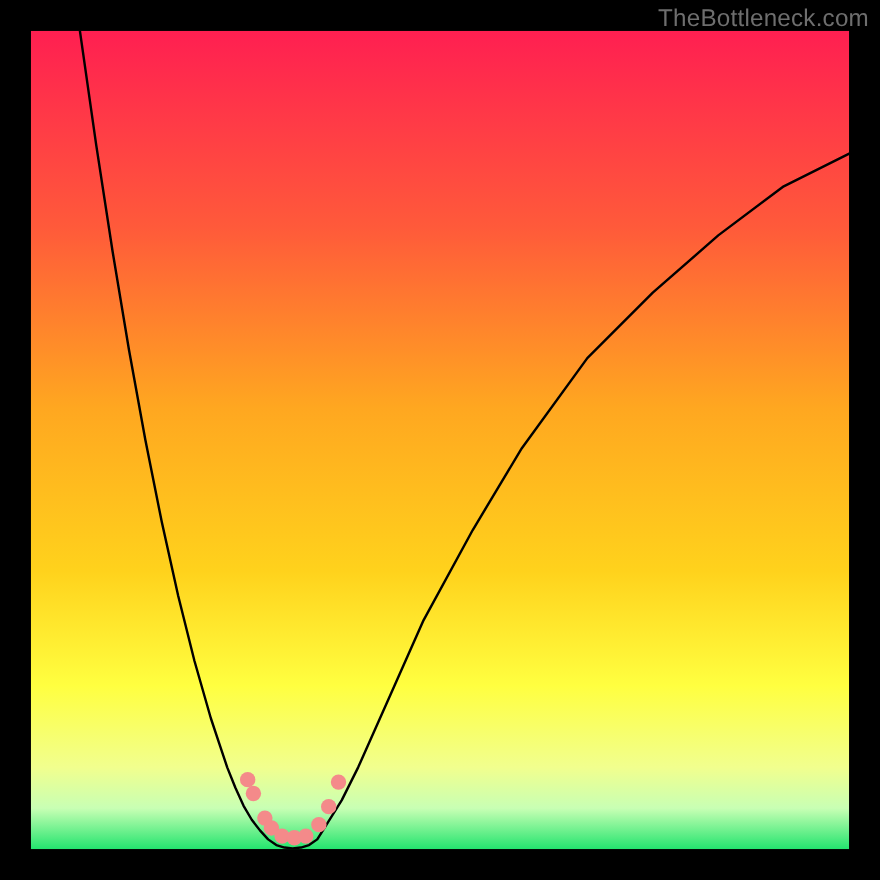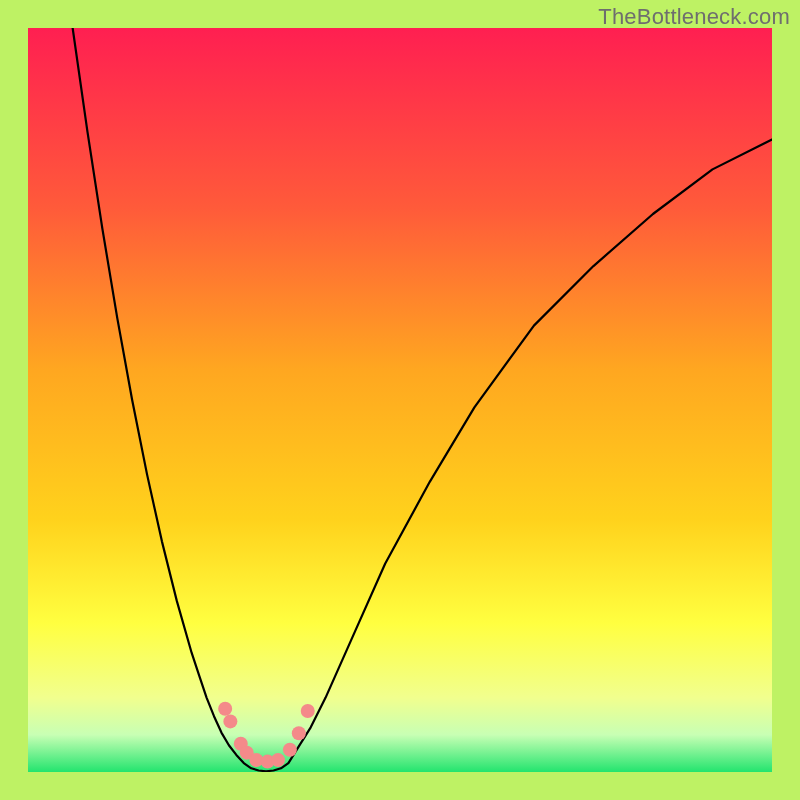--- a/index.html
+++ b/index.html
@@ -8,21 +8,21 @@
     width: 800px;
     height: 800px;
     overflow: hidden;
     background: #ffffff;
     font-family: Arial, Helvetica, sans-serif;
   }
   .outer {
     position: relative;
     width: 800px;
     height: 800px;
-    background: #bef264;
+    background: #000000;
   }
   .watermark {
     position: absolute;
     top: 4px;
     right: 10px;
     color: #6e6e6e;
     font-size: 22px;
     font-weight: 500;
     letter-spacing: 0.2px;
     z-index: 10;

